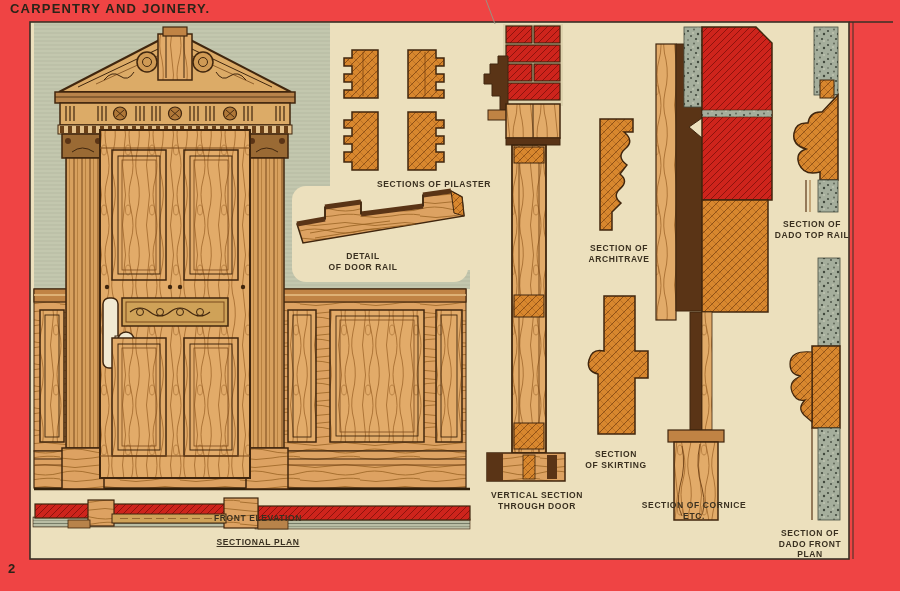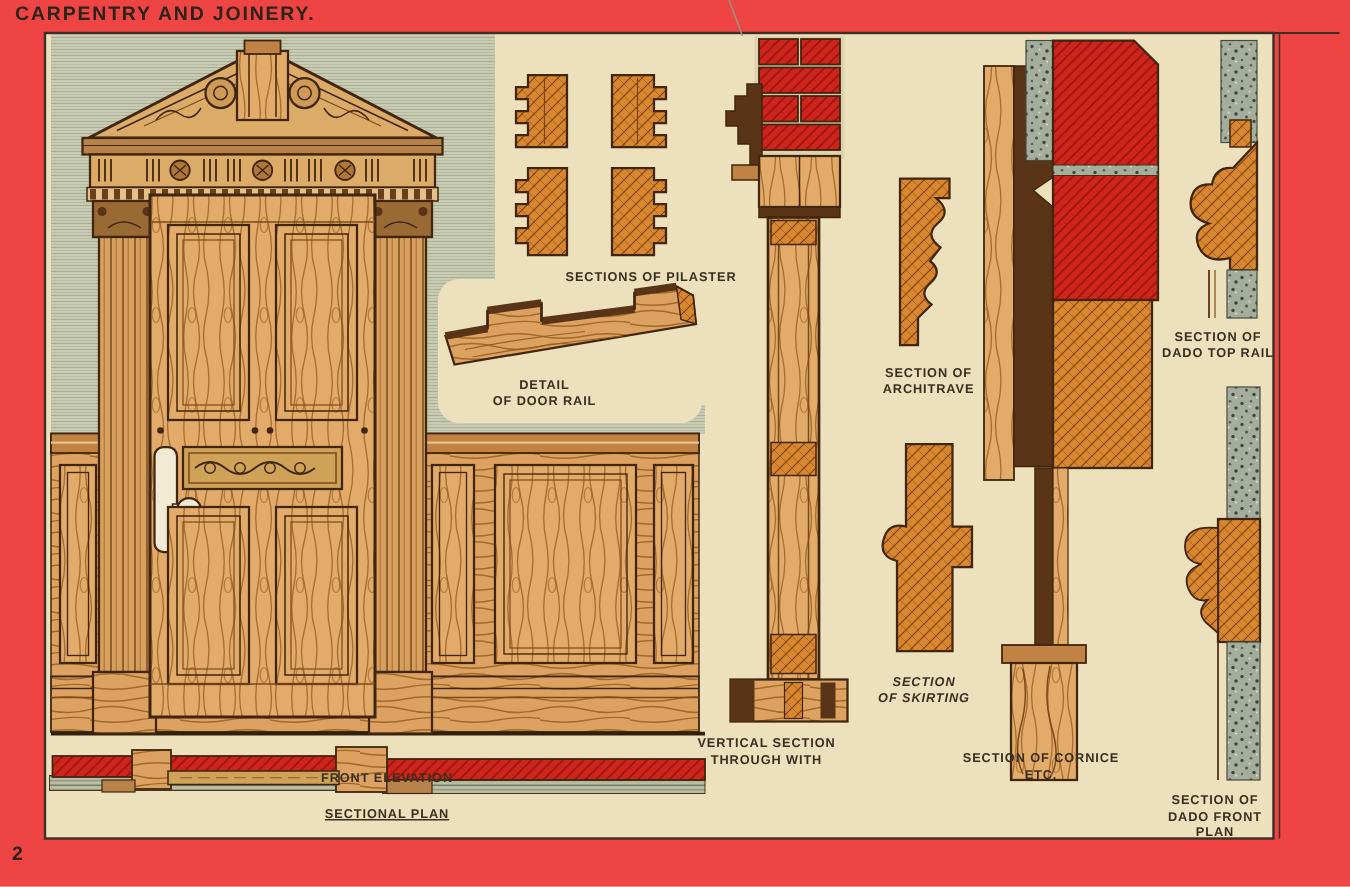--- a/index.html
+++ b/index.html
@@ -325,31 +325,31 @@
 </div>
 
 <div class="caption" style="left:258px;top:513px;">
   <div>FRONT ELEVATION</div>
 </div>
 
 <div class="caption" style="left:258px;top:537px;text-decoration:underline;">
   <div>SECTIONAL PLAN</div>
 </div>
 
-<div class="caption" style="left:511px;top:490px;">
+<div class="caption" style="left:537px;top:490px;">
   <div>VERTICAL SECTION</div>
-  <div>THROUGH WITH</div>
+  <div>THROUGH DOOR</div>
 </div>
 
 <div class="caption" style="left:619px;top:243px;">
   <div>SECTION OF</div>
   <div>ARCHITRAVE</div>
 </div>
 
-<div class="caption" style="left:616px;top:449px;font-style:italic;">
+<div class="caption" style="left:616px;top:449px;">
   <div>SECTION</div>
   <div>OF SKIRTING</div>
 </div>
 
 <div class="caption" style="left:694px;top:500px;">
   <div>SECTION OF CORNICE</div>
   <div>ETC.</div>
 </div>
 
 <div class="caption" style="left:812px;top:219px;">

